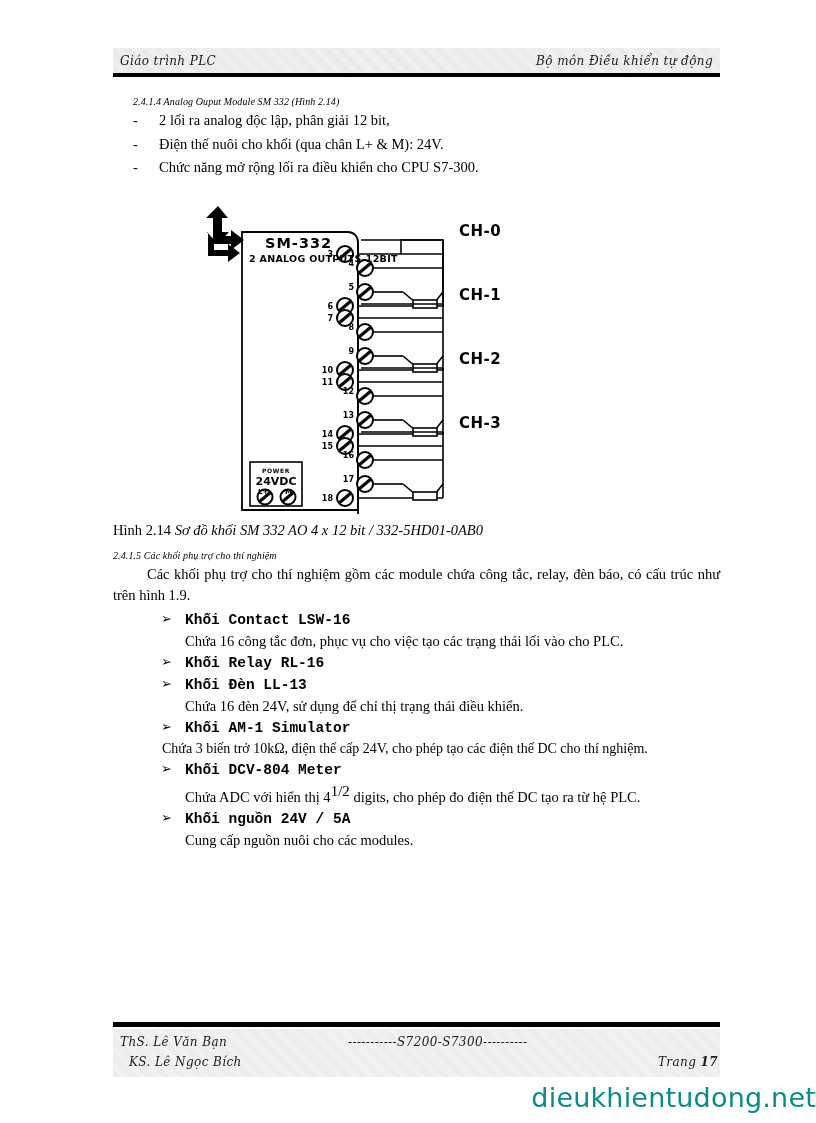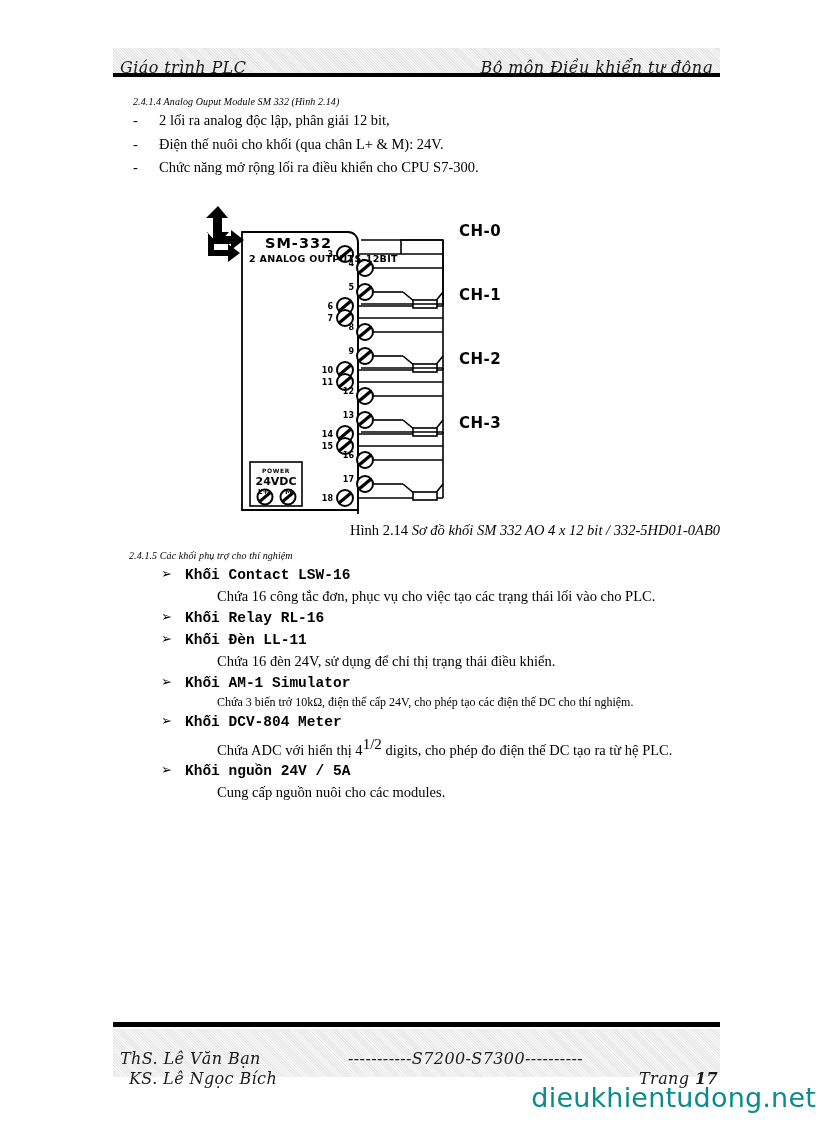--- a/index.html
+++ b/index.html
@@ -22,24 +22,23 @@
       repeating-linear-gradient(45deg,#e6e6e6 0 1px,#f4f4f4 1px 2px),
       linear-gradient(#efefef,#efefef);
     display:flex;align-items:center;justify-content:space-between;
   }
   .header-rule{
     position:absolute;left:113px;top:73px;width:607px;height:4px;background:#000;
   }
   .script{
     font-family:"DejaVu Serif",serif;
     font-style:italic;
-    font-size:16px;
+    font-size:12px;
     letter-spacing:.4px;
     color:#1a1a1a;
-    margin-top:14px;
   }
   .header-left{padding-left:7px;}
   .header-right{padding-right:7px;}
 
   
   .content{position:absolute;left:113px;top:96px;width:607px;}
   .h-sub{
     font-style:italic;font-size:10px;margin:0 0 3px 20px;letter-spacing:.1px;
   }
   .dashrow{display:flex;margin:0 0 3px 20px;font-size:14.5px;line-height:1.42;}
@@ -49,28 +48,28 @@
   .para{
     font-size:14.5px;line-height:1.45;text-align:justify;margin:0 0 1px 0;
   }
   .para.indent{text-indent:34px;}
 
   .bullets{margin:4px 0 0 0;}
   .bitem{margin:0 0 1px 0;}
   .bhead{display:flex;margin-left:48px;font-size:14.5px;line-height:1.45;}
   .bhead .arr{flex:0 0 24px;font-family:"DejaVu Sans",sans-serif;font-size:13px;}
   .bhead .lbl{font-weight:bold;font-family:Liberation Mono, monospace;}
-  .bdesc{margin-left:104px;font-size:14.5px;line-height:1.45;text-align:justify;}
+  .bdesc{margin-left:72px;font-size:14.5px;line-height:1.45;text-align:justify;}
   sup.frac{font-size:15px;vertical-align:super;}
 
   
   .figure{position:absolute;left:113px;top:204px;width:607px;height:310px;}
   .figcap{
     position:absolute;left:113px;top:522px;width:607px;
-    text-align:right;font-size:14.5px;
+    text-align:left;font-size:14.5px;
   }
   .figcap .it{font-style:italic;}
 
   
   .footer-rule{position:absolute;left:113px;top:1022px;width:607px;height:5px;background:#000;}
   .footer-band{
     position:absolute;left:113px;top:1029px;width:607px;height:48px;
     background:repeating-linear-gradient(45deg,#e9e9e9 0 1px,#f6f6f6 1px 2px);
   }
   .f-r1{position:absolute;left:7px;top:6px;width:593px;display:flex;}
@@ -305,21 +304,22 @@
         <text x="172" y="290" font-size="7" font-weight="bold">M</text>
       </g>
     </svg>
   </div>
 
   <div class="figcap">
     <span>Hình 2.14 </span><span class="it">Sơ đồ khối SM 332 AO  4 x 12 bit / 332-5HD01-0AB0</span>
   </div>
 
   <div style="position:absolute;left:113px;top:550px;width:607px;">
-    <div class="h-sub" style="margin-left:16px;">2.4.1.5 Các khối phụ trợ cho thí nghiệm</div>
+    <div class="h-sub" style="margin-left:0;">2.4.1.5 Các khối phụ trợ cho thí nghiệm</div>
+    <div class="para indent">Các khối phụ trợ cho thí nghiệm gồm các module chứa công tắc, relay, đèn báo, có cấu trúc như trên hình 1.9.</div>
 
     <div class="bullets">
 
       <div class="bitem">
         <div class="bhead">
           <span class="arr">➢</span>
           <span class="lbl">Khối Contact LSW-16</span>
         </div>
         <div class="bdesc">Chứa 16 công tắc đơn, phục vụ cho việc tạo các trạng thái lối vào cho PLC.</div>
       </div>
@@ -327,31 +327,31 @@
       <div class="bitem">
         <div class="bhead">
           <span class="arr">➢</span>
           <span class="lbl">Khối Relay RL-16</span>
         </div>
       </div>
 
       <div class="bitem">
         <div class="bhead">
           <span class="arr">➢</span>
-          <span class="lbl">Khối Đèn LL-11</span>
+          <span class="lbl">Khối Đèn LL-13</span>
         </div>
         <div class="bdesc">Chứa 16 đèn 24V, sử dụng để chỉ thị trạng thái điều khiển.</div>
       </div>
 
       <div class="bitem">
         <div class="bhead">
           <span class="arr">➢</span>
           <span class="lbl">Khối AM-1 Simulator</span>
         </div>
-        <div style="font-size:12px;line-height:1.45;text-align:justify;margin-left:104px;text-indent:0;">
+        <div style="font-size:14px;line-height:1.45;text-align:justify;margin-left:49px;text-indent:0;">
           <span style="display:block;margin-left:0;">Chứa 3 biến trở 10kΩ, điện thế cấp 24V, cho phép tạo các điện thế DC cho thí nghiệm.</span>
         </div>
       </div>
 
       <div class="bitem">
         <div class="bhead">
           <span class="arr">➢</span>
           <span class="lbl">Khối DCV-804 Meter</span>
         </div>
         <div class="bdesc"><span>Chứa ADC với hiển thị 4</span><sup class="frac">1/2</sup><span> digits, cho phép đo điện thế DC tạo ra từ hệ PLC.</span></div>

